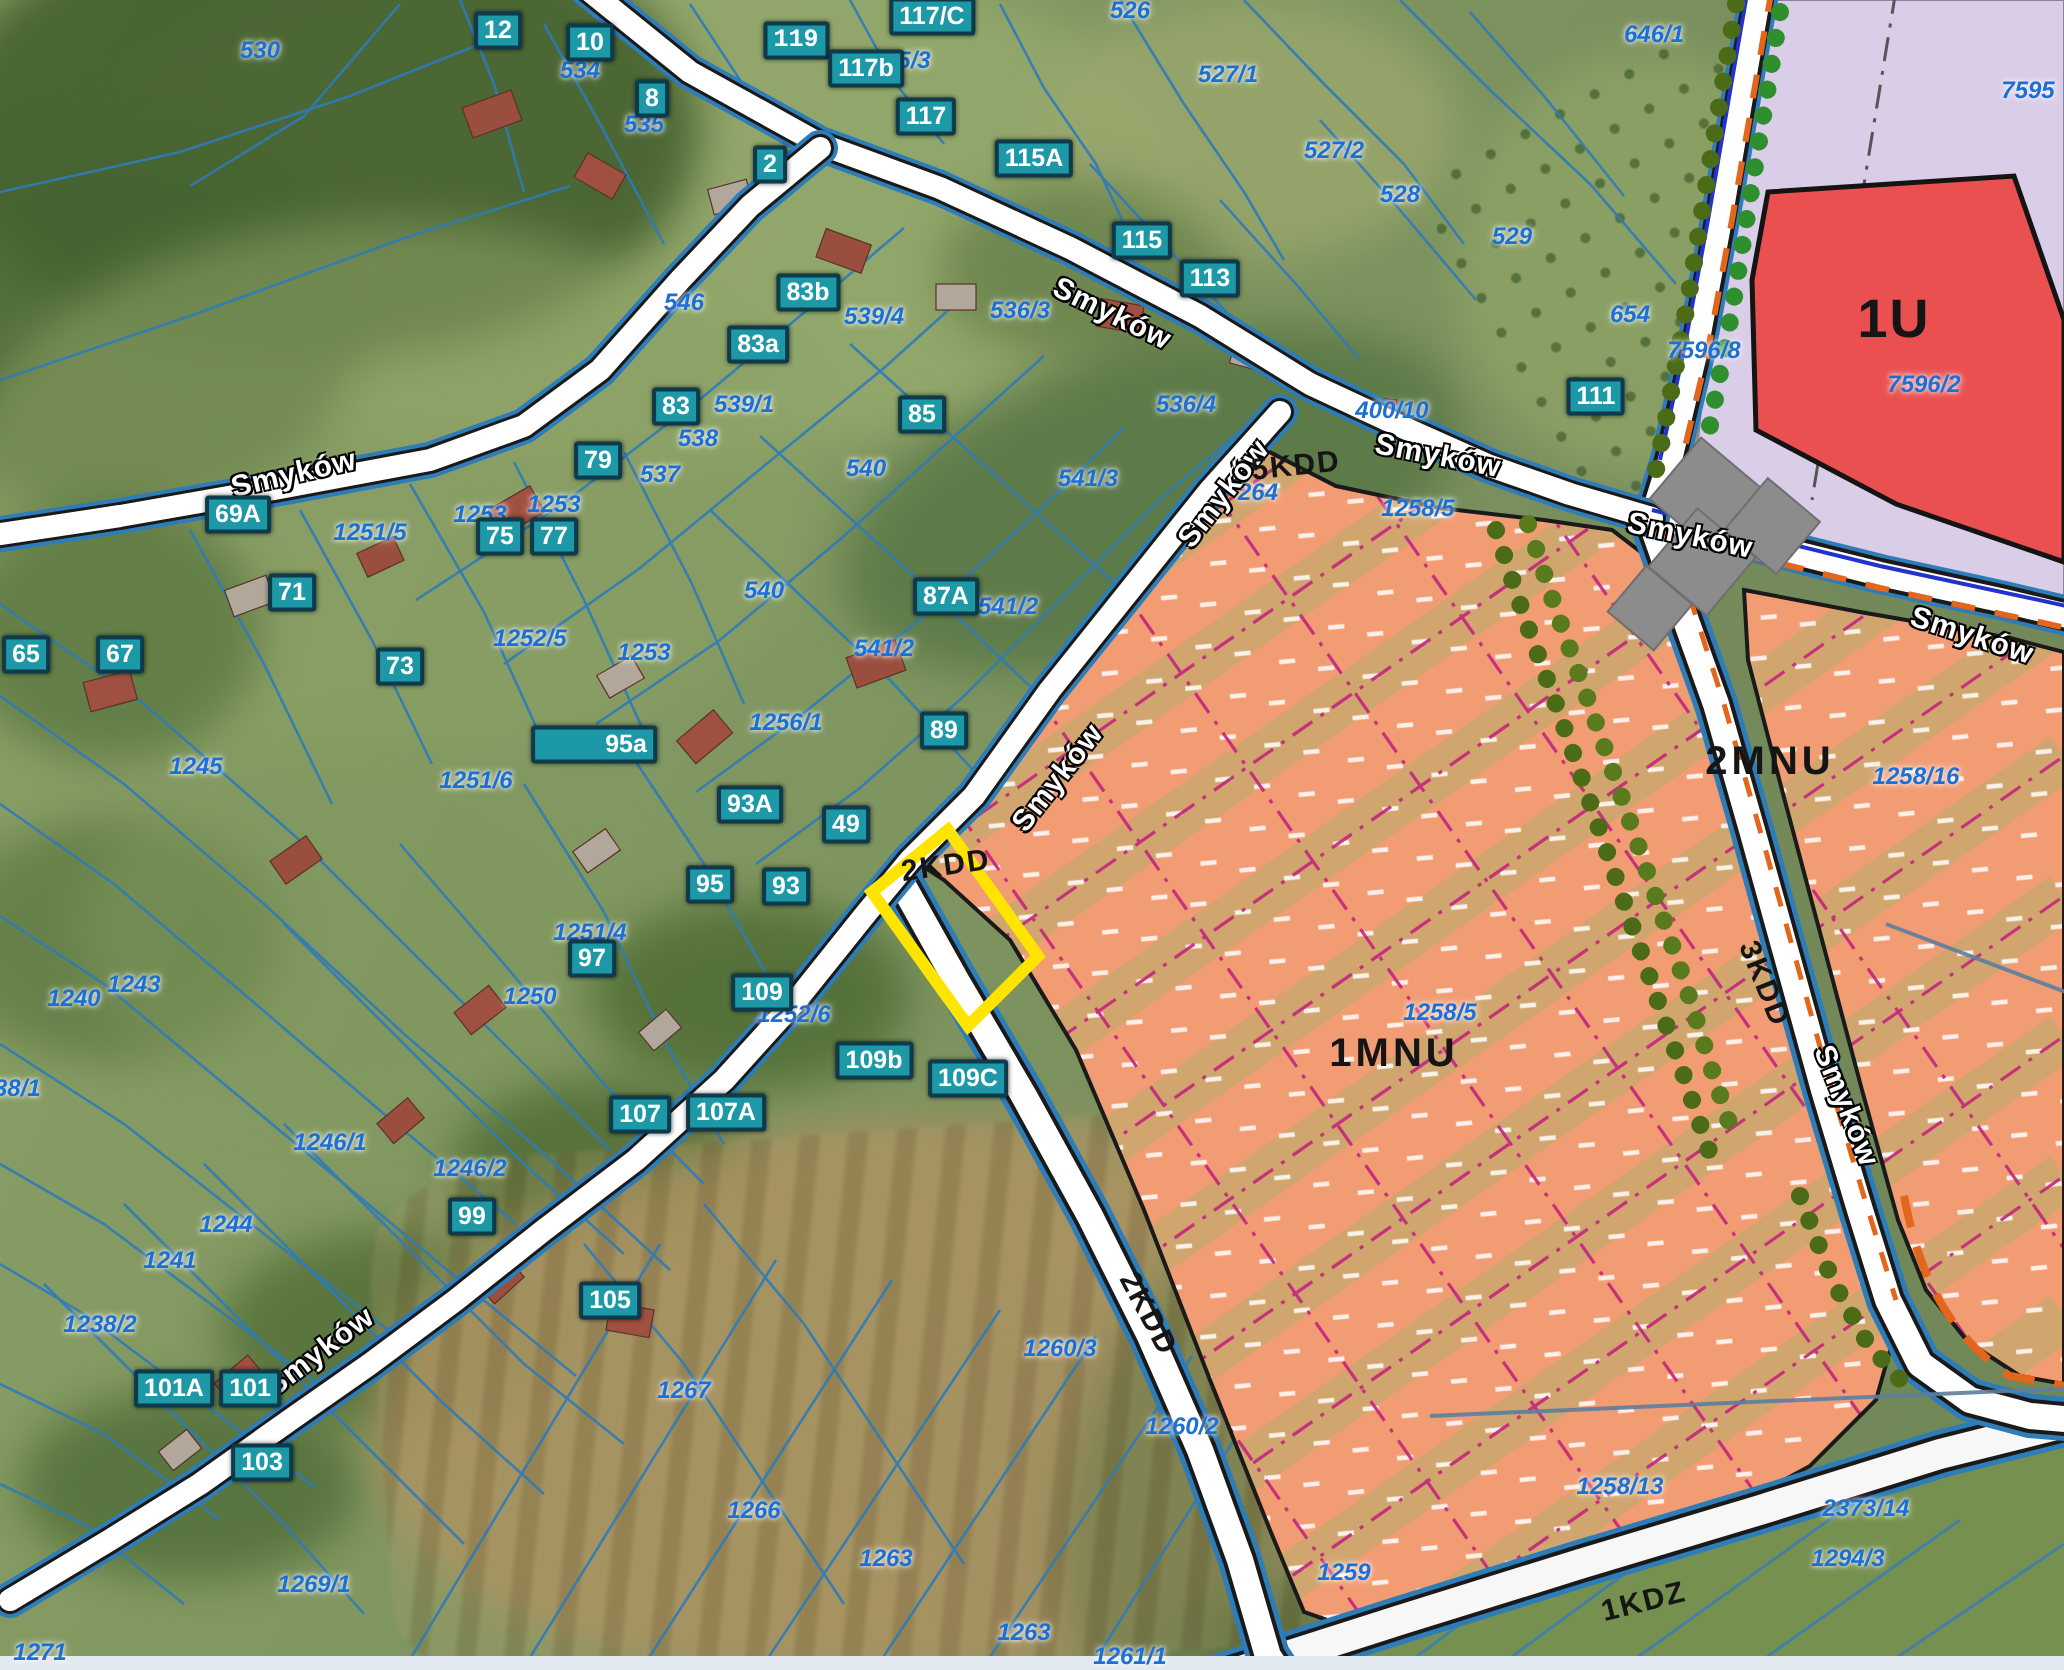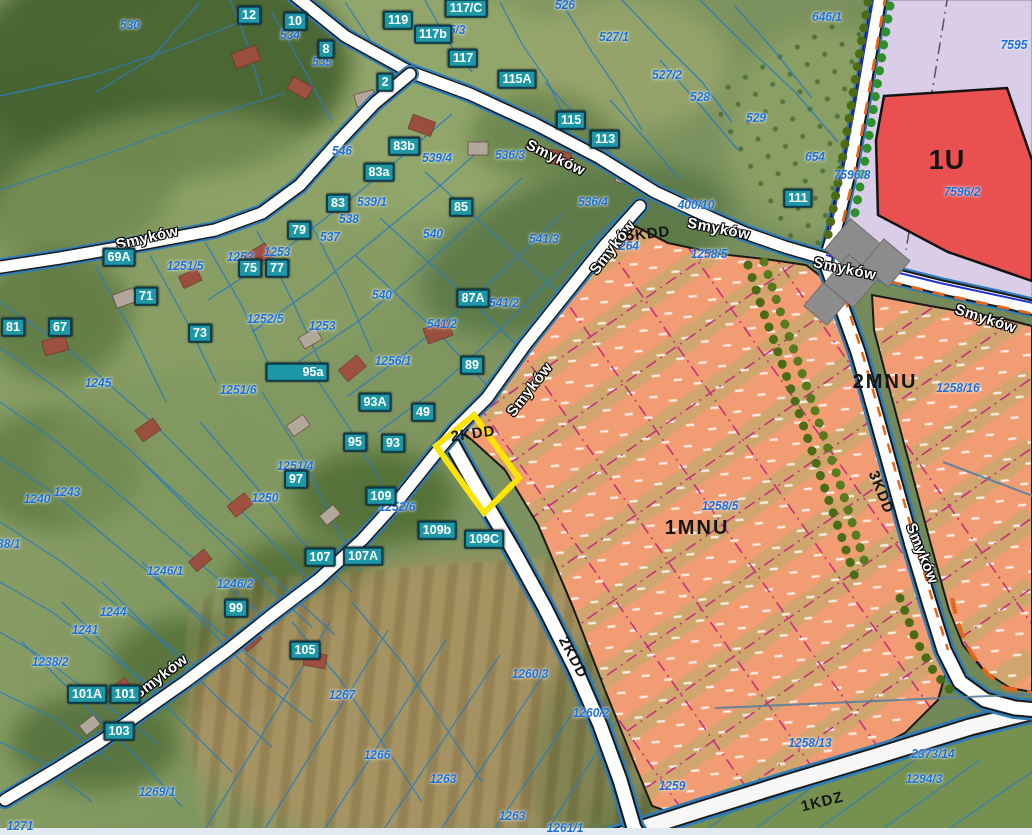--- a/index.html
+++ b/index.html
@@ -344,52 +344,52 @@
       <span class="lbl zone zone-xl" style="left: 947px; top: 160px;">1U</span>
       <span class="lbl zone" style="left: 648px; top: 233px; transform: translate(-50%, -50%) rotate(-6deg);">5KDD</span>
       <span class="lbl zone" style="left: 473px; top: 433px; transform: translate(-50%, -50%) rotate(-8deg);">2KDD</span>
       <span class="lbl zone" style="left: 574px; top: 657px; transform: translate(-50%, -50%) rotate(62deg);">2KDD</span>
       <span class="lbl zone" style="left: 882px; top: 492px; transform: translate(-50%, -50%) rotate(68deg);">3KDD</span>
       <span class="lbl zone" style="left: 822px; top: 801px; transform: translate(-50%, -50%) rotate(-14deg);">1KDZ</span>
       <span class="lbl badge" style="left: 249px; top: 15px;">12</span>
       <span class="lbl badge" style="left: 295px; top: 21px;">10</span>
       <span class="lbl badge" style="left: 326px; top: 49px;">8</span>
       <span class="lbl badge" style="left: 466px; top: 8px;">117/C</span>
-      <span class="lbl badge" style="left: 398px; top: 20px;">119</span>
+      <span class="lbl badge" style="left: 398px; top: 20px; font-family: Liberation Mono, monospace;">119</span>
       <span class="lbl badge" style="left: 433px; top: 34px;">117b</span>
       <span class="lbl badge" style="left: 463px; top: 58px;">117</span>
       <span class="lbl badge" style="left: 517px; top: 79px;">115A</span>
       <span class="lbl badge" style="left: 385px; top: 82px;">2</span>
       <span class="lbl badge" style="left: 571px; top: 120px;">115</span>
       <span class="lbl badge" style="left: 605px; top: 139px;">113</span>
       <span class="lbl badge" style="left: 404px; top: 146px;">83b</span>
       <span class="lbl badge" style="left: 379px; top: 172px;">83a</span>
       <span class="lbl badge" style="left: 338px; top: 203px;">83</span>
       <span class="lbl badge" style="left: 461px; top: 207px;">85</span>
       <span class="lbl badge" style="left: 299px; top: 230px;">79</span>
       <span class="lbl badge" style="left: 119px; top: 257px;">69A</span>
       <span class="lbl badge" style="left: 250px; top: 268px;">75</span>
       <span class="lbl badge" style="left: 277px; top: 268px;">77</span>
       <span class="lbl badge" style="left: 146px; top: 296px;">71</span>
-      <span class="lbl badge" style="left: 13px; top: 327px;">81</span>
+      <span class="lbl badge" style="left: 13px; top: 327px;">65</span>
       <span class="lbl badge" style="left: 60px; top: 327px;">67</span>
       <span class="lbl badge" style="left: 200px; top: 333px;">73</span>
       <span class="lbl badge" style="left: 473px; top: 298px;">87A</span>
       <span class="lbl badge" style="left: 297px; top: 372px; padding-left: 35px;">95a</span>
       <span class="lbl badge" style="left: 472px; top: 365px;">89</span>
       <span class="lbl badge" style="left: 375px; top: 402px;">93A</span>
       <span class="lbl badge" style="left: 423px; top: 412px;">49</span>
       <span class="lbl badge" style="left: 355px; top: 442px;">95</span>
       <span class="lbl badge" style="left: 393px; top: 443px;">93</span>
       <span class="lbl badge" style="left: 296px; top: 479px;">97</span>
       <span class="lbl badge" style="left: 381px; top: 496px;">109</span>
       <span class="lbl badge" style="left: 437px; top: 530px;">109b</span>
       <span class="lbl badge" style="left: 484px; top: 539px;">109C</span>
       <span class="lbl badge" style="left: 320px; top: 557px; text-align: center;">107</span>
       <span class="lbl badge" style="left: 363px; top: 556px;">107A</span>
       <span class="lbl badge" style="left: 236px; top: 608px;">99</span>
       <span class="lbl badge" style="left: 305px; top: 650px;">105</span>
       <span class="lbl badge" style="left: 87px; top: 694px; text-align: right;">101A</span>
       <span class="lbl badge" style="left: 125px; top: 694px;">101</span>
-      <span class="lbl badge" style="left: 119px; top: 731px;">103</span>
+      <span class="lbl badge" style="left: 131px; top: 731px;">103</span>
       <span class="lbl badge" style="left: 798px; top: 198px;">111</span>
     </div>
 </div>
 
 </body></html>

